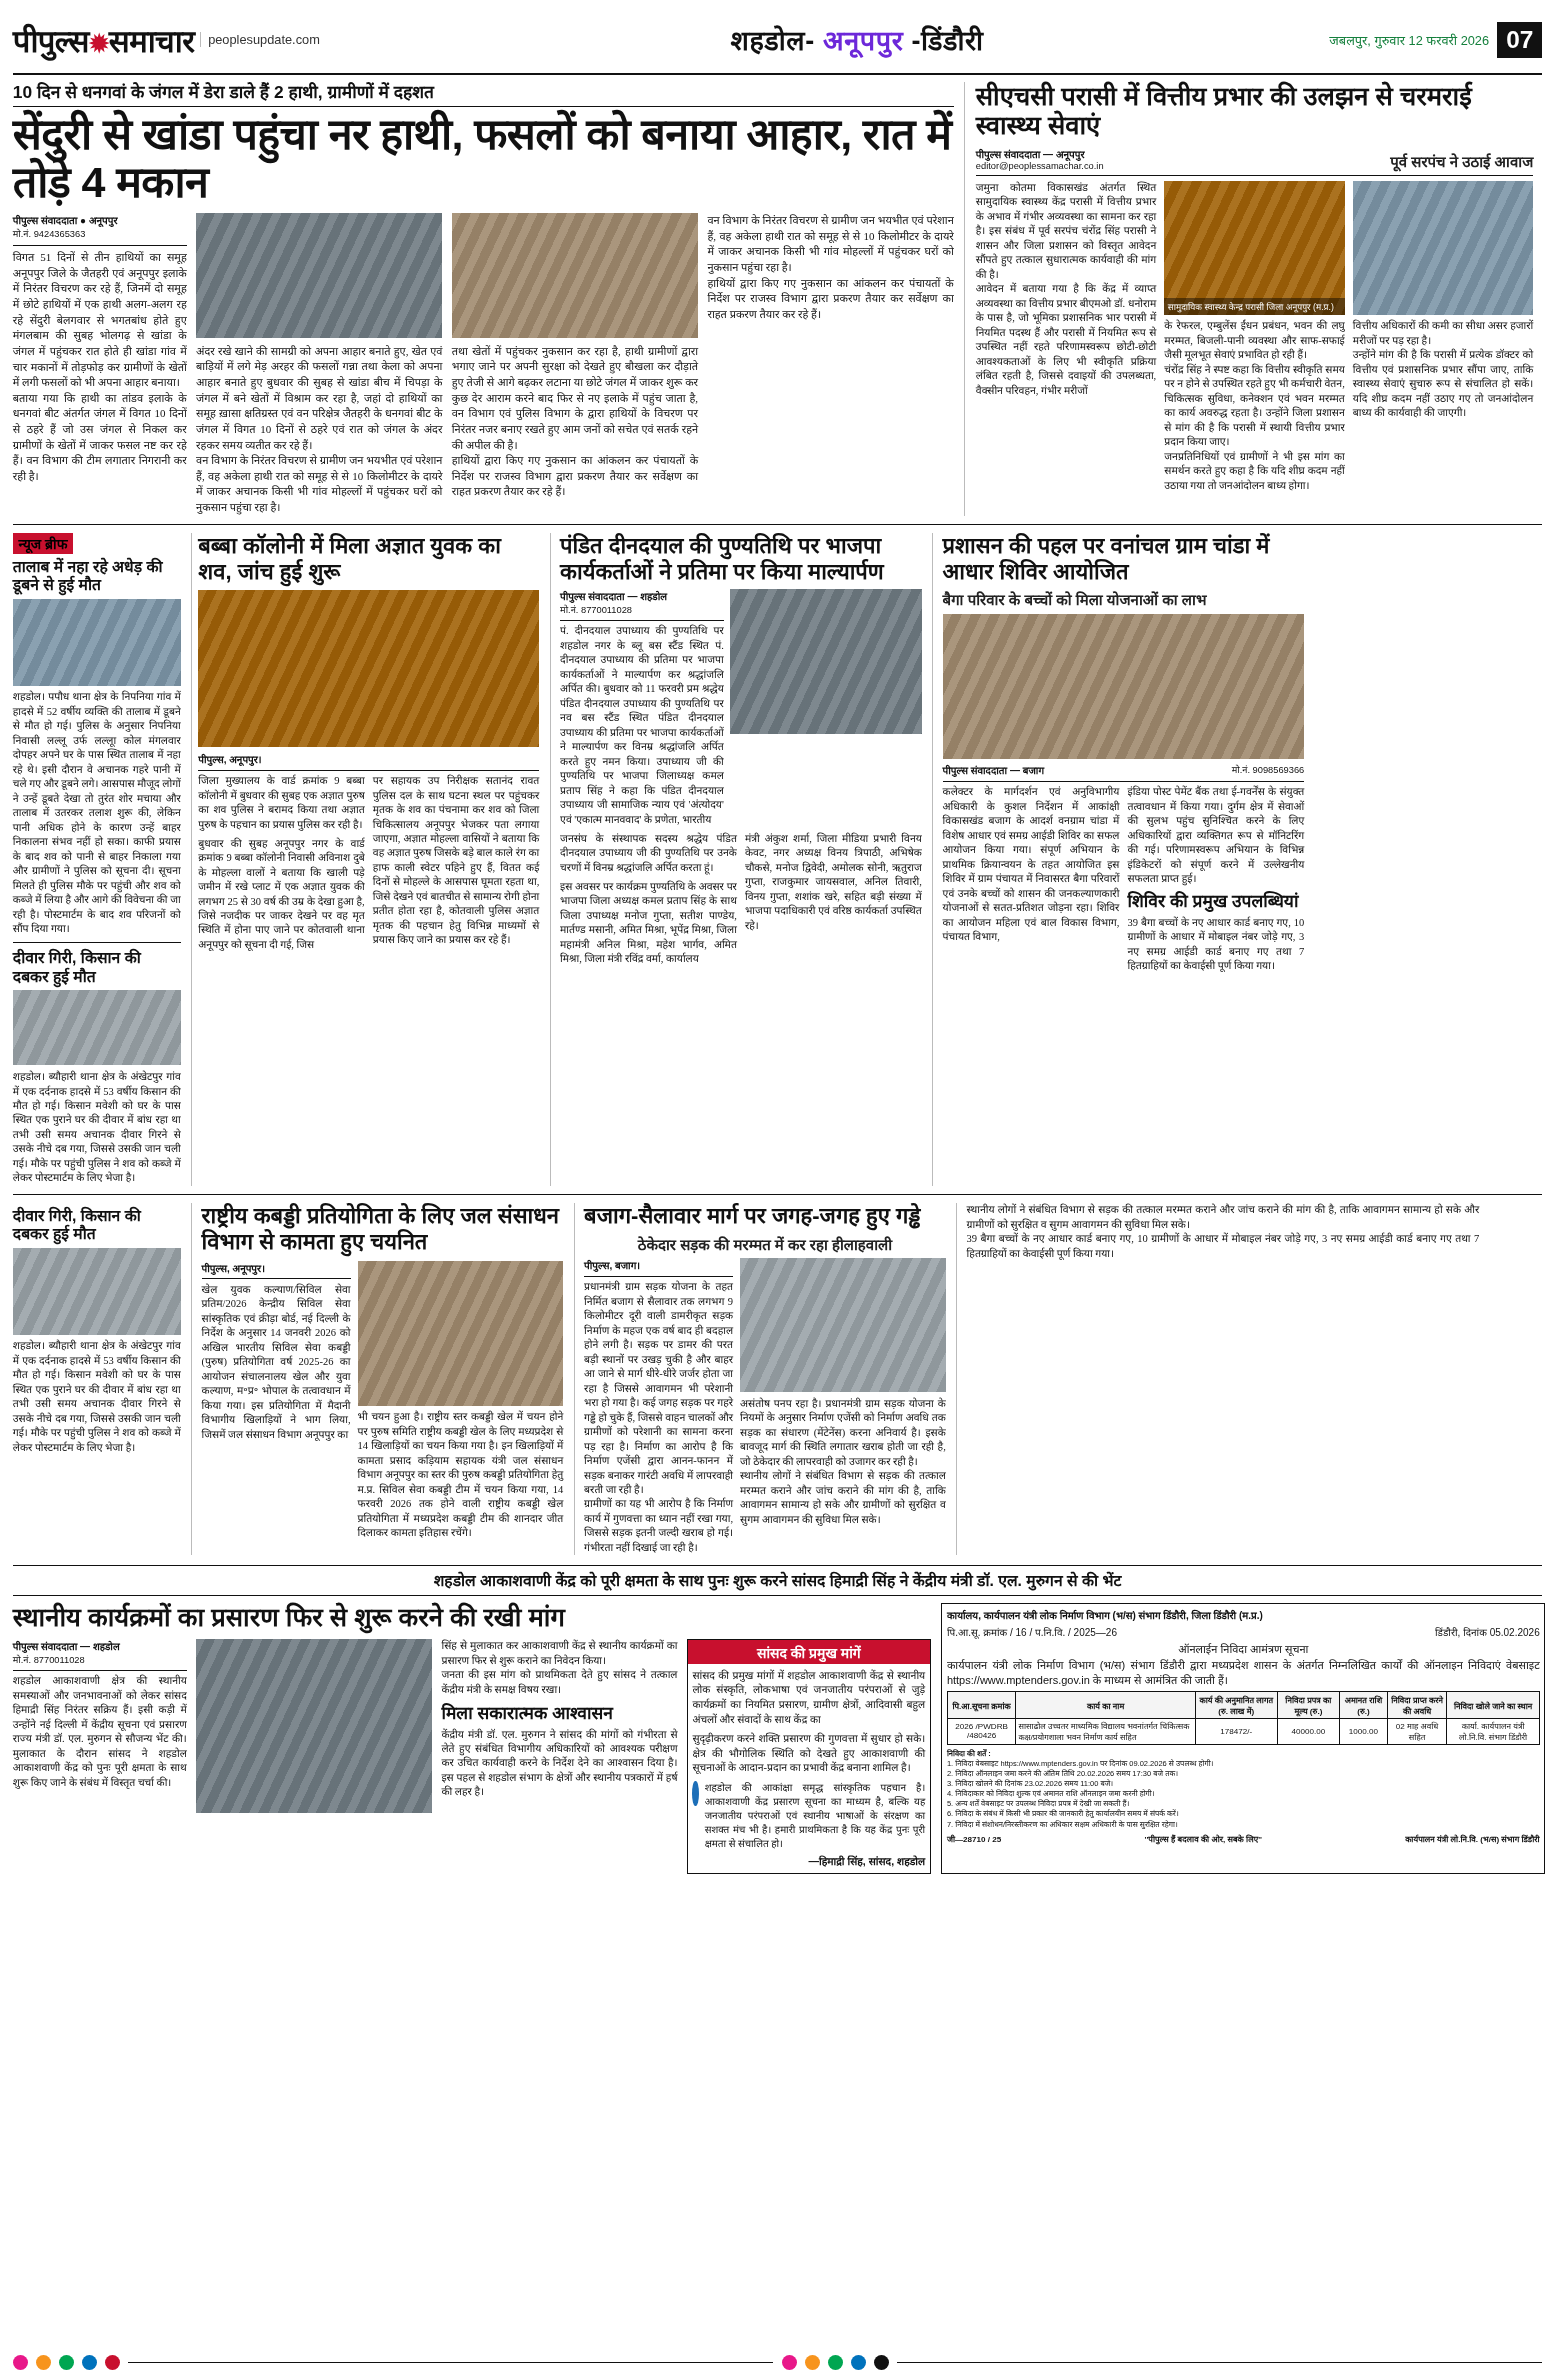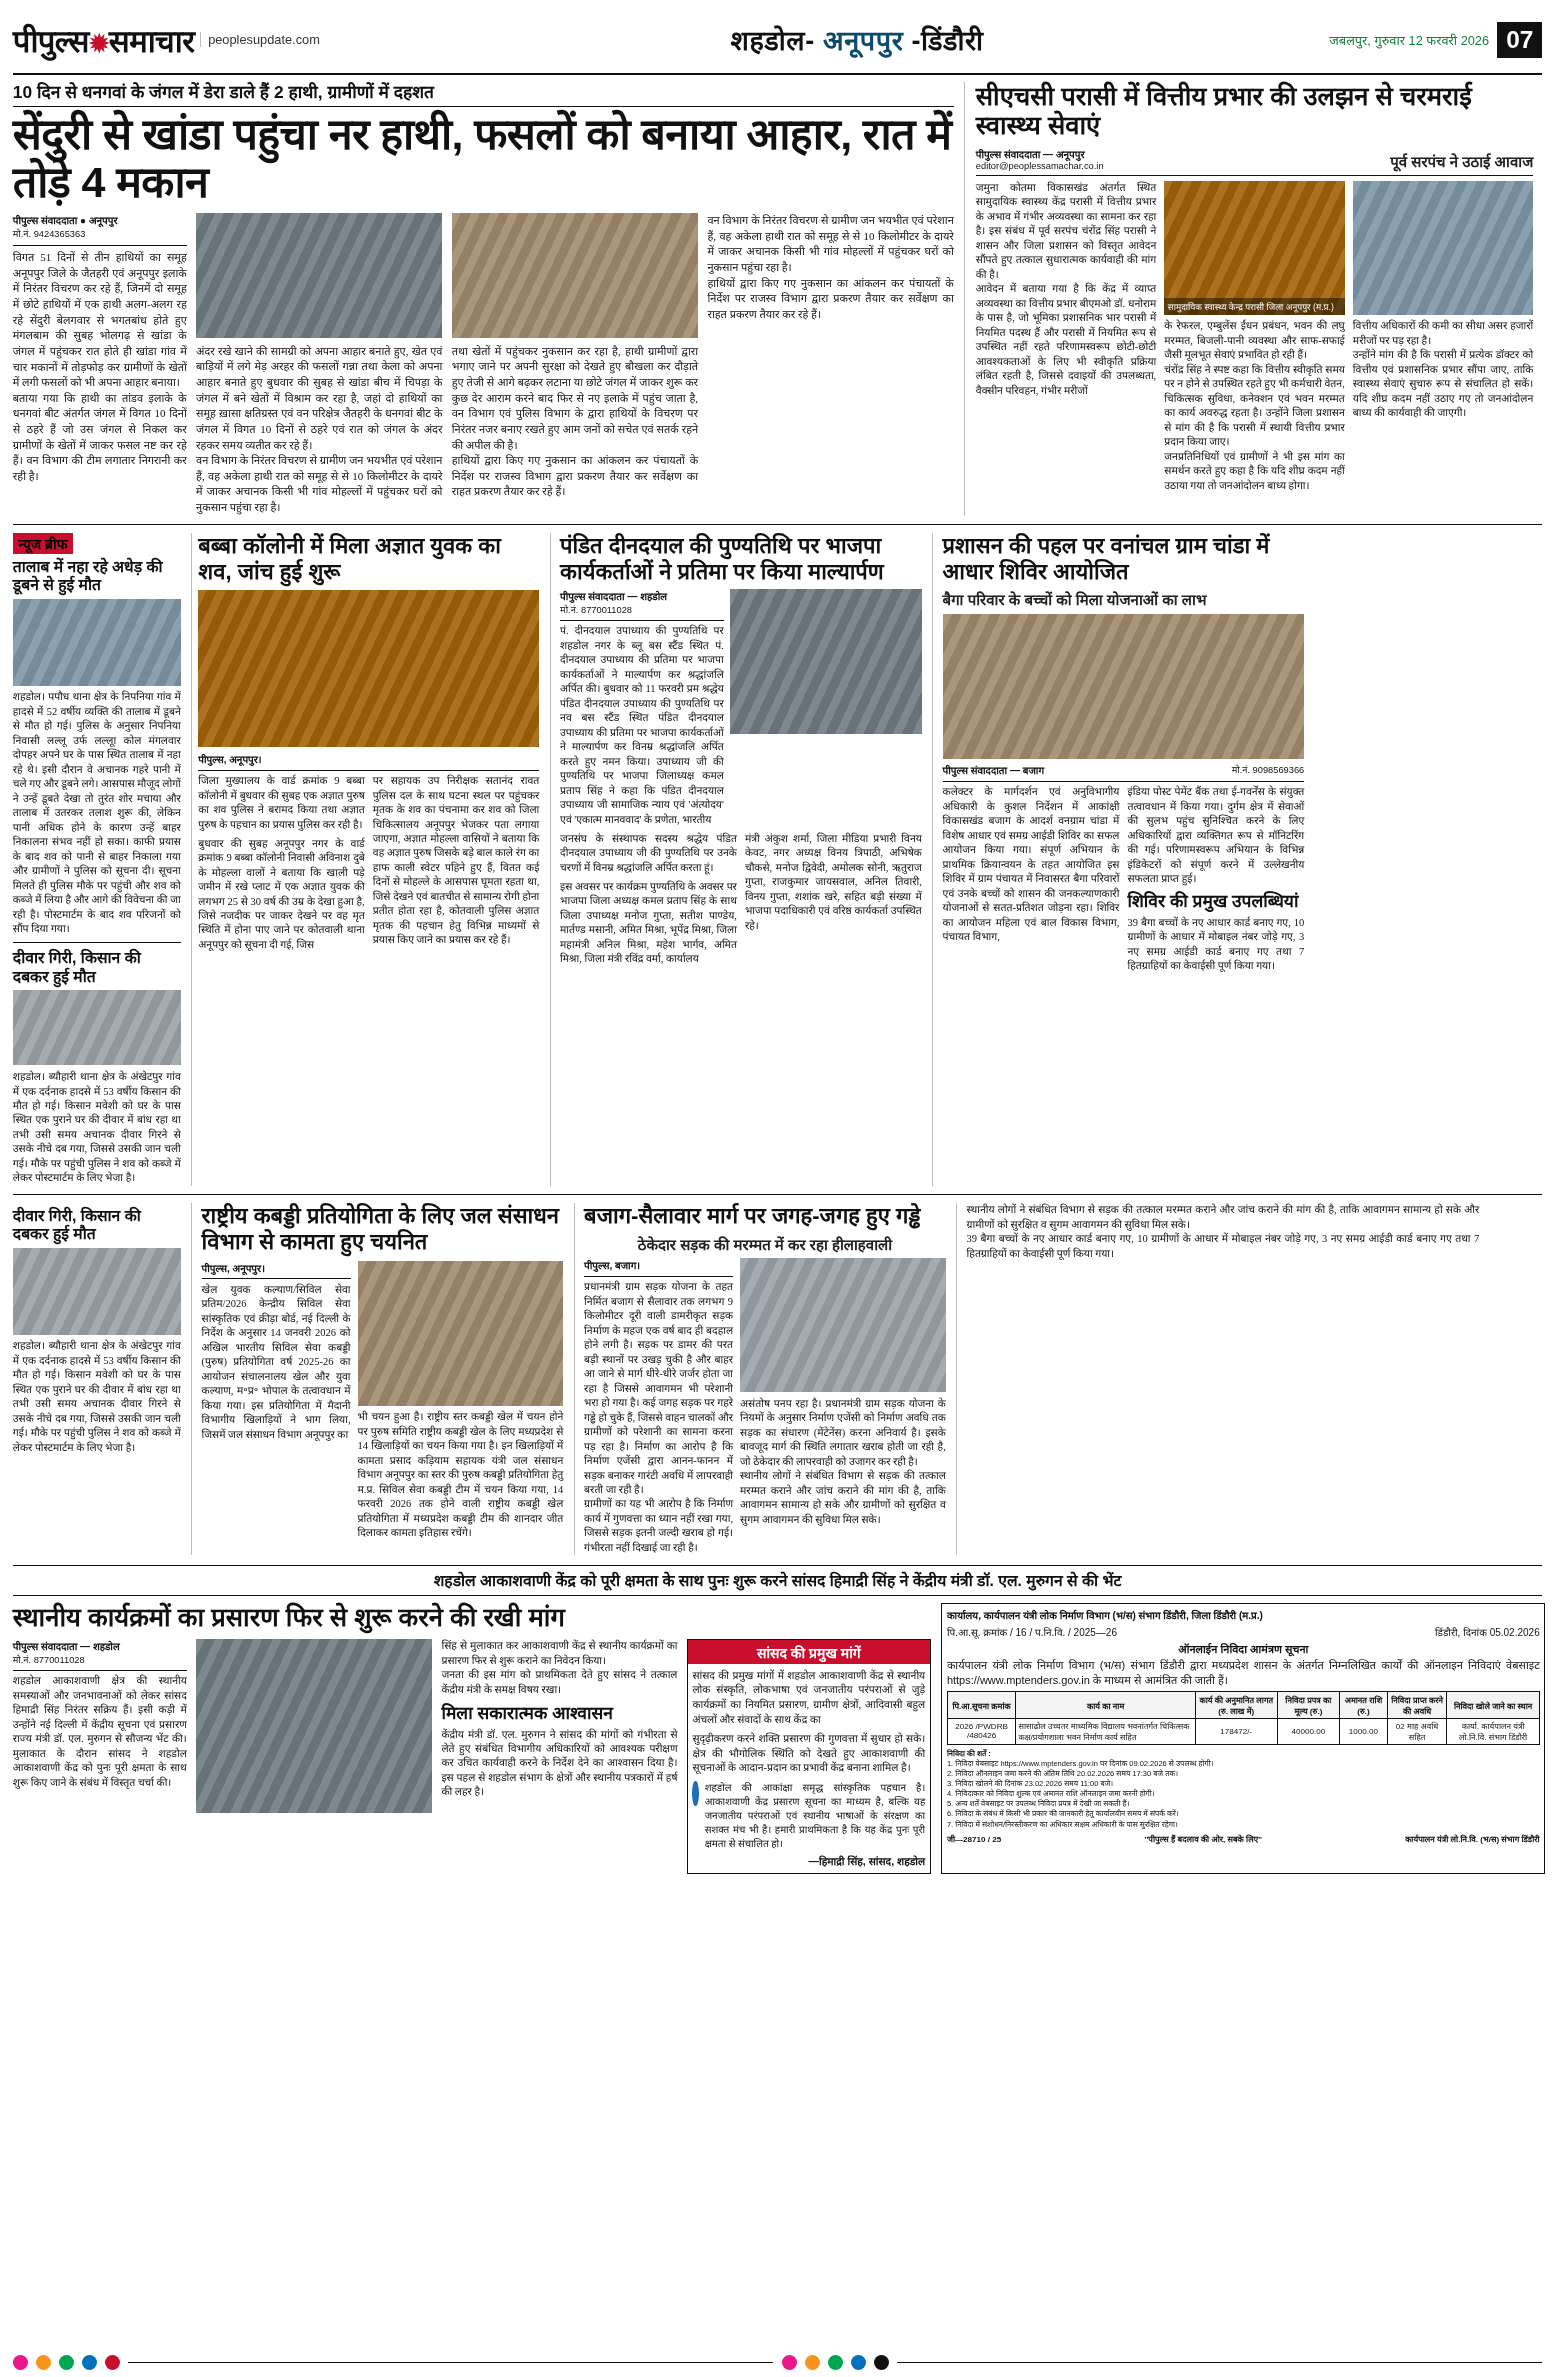--- a/index.html
+++ b/index.html
@@ -15,21 +15,21 @@
   .page { position: relative; width: 1555px; height: 2377px; padding: 10.5px 12.8px; }
 
   
   .masthead { display:flex; align-items:center; height: 64px; border-bottom: 2.9px solid #111; padding-bottom: 3.5px; }
   .logo-block { display:flex; align-items:center; gap:5.8px; width: 372px; }
   .logo-main { font-family:"Liberation Sans", sans-serif; font-weight:bold; font-size:31px; letter-spacing:-0.6px; color:#111; }
   .logo-star { color:#c8102e; font-size:24.4px; }
   .logo-site { font-family:"Liberation Sans", sans-serif; font-size:12.8px; color:#333; border-left:1.2px solid #bbb; padding-left:7px; }
   .mast-center { flex:1; text-align:center; }
   .mast-center .edition { font-family:"Liberation Sans", sans-serif; font-weight:bold; font-size:27px; letter-spacing:0.6px; }
-  .mast-center .edition .hl { color:#0c4a6e; }
+  .mast-center .edition .hl { color:#6d28d9; }
   .mast-right { display:flex; align-items:center; gap:8.1px; }
   .mast-date { font-family:"Liberation Sans", sans-serif; font-size:12.8px; color:#15803d; }
   .page-num { background:#111; color:#fff; font-family:"Liberation Sans", sans-serif; font-weight:bold; font-size:24.4px; width:45px; height:36px; display:flex; align-items:center; justify-content:center; }
   .col-sep { border-left:0.6px solid #bbb; }
   h1,h2,h3,h4 { margin:0; font-family:"Liberation Sans", sans-serif; font-weight:bold; line-height:1.12; }
   p { margin:0 0 4.6px 0; }
 
   .kicker { font-family:"Liberation Sans", sans-serif; font-weight:bold; font-size:17.4px; line-height:1.2; }
   .headline-xl { font-family:"Liberation Sans", sans-serif; font-weight:bold; font-size:43px; line-height:1.1; letter-spacing:-0.6px; }
   .headline-lg { font-family:"Liberation Sans", sans-serif; font-weight:bold; font-size:25.6px; line-height:1.16; }
@@ -63,21 +63,21 @@
   .mid2-area { display:grid; grid-template-columns: 168px 372px 372px 523px; gap:10.5px; margin-top:8.1px; }
   .brief-title { font-family:"Liberation Sans", sans-serif; font-weight:bold; font-size:15.7px; line-height:1.2; margin:3.5px 0; }
 
   .banner-strip { margin-top:9.3px; border-top:1.2px solid #111; border-bottom:1.2px solid #111; padding:3.5px 0; font-family:"Liberation Sans", sans-serif; font-weight:bold; font-size:15.7px; text-align:center; }
 
   .bottom-area { display:grid; grid-template-columns: 918px 604px; gap:10.5px; margin-top:7px; }
 
   
   .tender { border:1.2px solid #111; padding:4.6px; font-family:"Liberation Sans", sans-serif; }
   .tender .t-head { display:flex; justify-content:space-between; font-size:10px; font-weight:bold; }
-  .tender .t-title { text-align:center; font-size:11px; font-weight:bold; margin:2.3px 0; }
+  .tender .t-title { text-align:center; font-size:11px; font-weight:normal; margin:2.3px 0; }
   .tender table { width:100%; border-collapse:collapse; font-size:8.1px; }
   .tender th, .tender td { border:0.6px solid #111; padding:1.7px 2.3px; text-align:center; vertical-align:middle; }
   .tender th { font-weight:bold; background:#f4f4f4; }
   .tender .t-notes { font-size:7.5px; line-height:1.35; margin-top:3.5px; }
   .tender .t-foot { display:flex; justify-content:space-between; font-size:8.1px; margin-top:3.5px; font-weight:bold; }
 
   .sansad-box { border:1.2px solid #111; }
   .sansad-box .hd { background:#c8102e; color:#fff; text-align:center; font-family:"Liberation Sans", sans-serif; font-weight:bold; font-size:14px; padding:2.3px; }
   .sansad-box .bd { padding:4.6px; font-size:10.5px; line-height:1.4; text-align:justify; }
 

